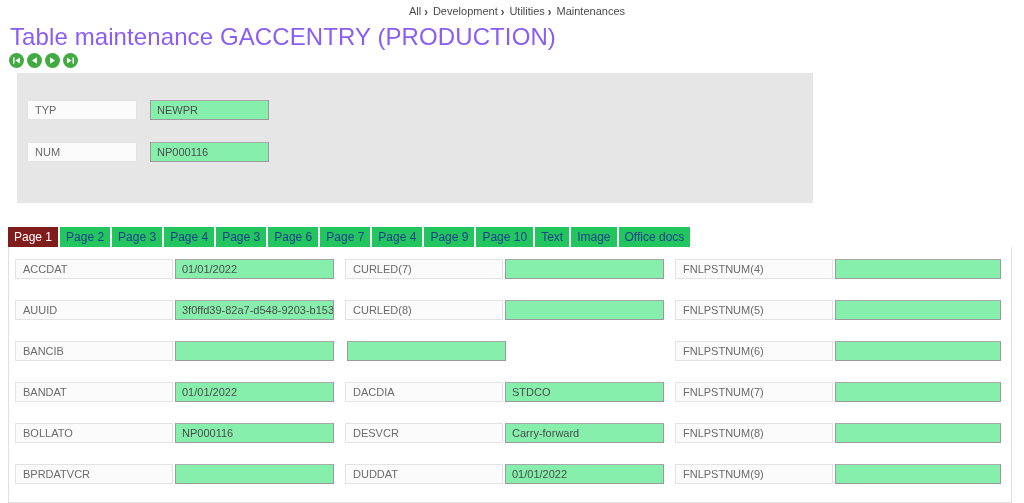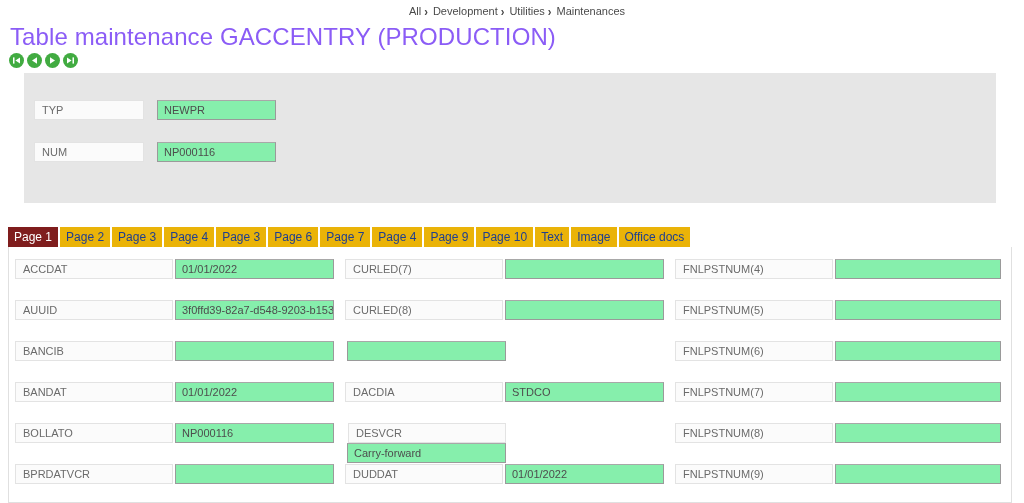--- a/index.html
+++ b/index.html
@@ -69,23 +69,23 @@
     justify-content: center;
     cursor: pointer;
     border: none;
     padding: 0;
   }
   .nav-btn svg { display: block; }
 
   
   .key-panel {
     position: absolute;
-    left: 24px;
+    left: 17px;
     top: 73px;
-    width: 972px;
+    width: 796px;
     height: 130px;
     background: #e6e6e6;
   }
   .key-row {
     position: absolute;
     display: flex;
     align-items: center;
   }
   .key-row.r1 { left: 10px; top: 27px; }
   .key-row.r2 { left: 10px; top: 69px; }
@@ -126,21 +126,21 @@
     left: 8px;
     top: 227px;
     width: 1004px;
     height: 20px;
     display: flex;
     align-items: stretch;
     gap: 2px;
     background: transparent;
   }
   .tab {
-    background: #eab308;
+    background: #22c55e;
     color: #1f3f8f;
     font-size: 12px;
     line-height: 20px;
     padding: 0 6px;
     white-space: nowrap;
     cursor: pointer;
     user-select: none;
   }
   .tab.active {
     background: #7f1d1d;
@@ -165,21 +165,21 @@
     overflow: hidden;
   }
   .form-grid {
     position: relative;
     width: 100%;
     height: 100%;
   }
   .form-row {
     position: absolute;
     display: flex;
-    align-items: flex-end;
+    align-items: center;
     border-radius: 9px;
   }
   .form-row .fld-label {
     width: 158px;
   }
   .form-row .fld-input {
     width: 159px;
     margin-left: 2px;
   }
   .form-row.col3 .fld-label { width: 158px; }
@@ -295,21 +295,21 @@
         <div class="fld-label">CURLED(8)</div>
         <div class="fld-input"></div>
       </div>
       <div class="form-row" style="left: 336px; top: 94px;">
         <div class="fld-input"></div>
       </div>
       <div class="form-row" style="left: 336px; top: 135px;">
         <div class="fld-label">DACDIA</div>
         <div class="fld-input">STDCO</div>
       </div>
-      <div class="form-row" style="left: 336px; top: 176px; flex-direction: column;">
+      <div class="form-row" style="left: 336px; top: 176px;">
         <div class="fld-label">DESVCR</div>
         <div class="fld-input">Carry-forward</div>
       </div>
       <div class="form-row" style="left: 336px; top: 217px;">
         <div class="fld-label">DUDDAT</div>
         <div class="fld-input">01/01/2022</div>
       </div>
       <div class="form-row col3" style="left: 666px; top: 12px;">
         <div class="fld-label">FNLPSTNUM(4)</div>
         <div class="fld-input"></div>

